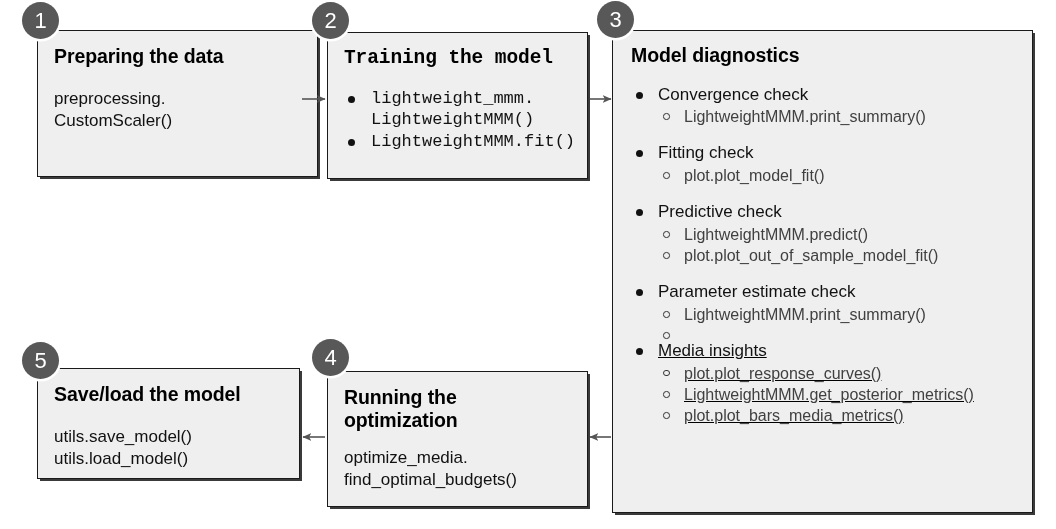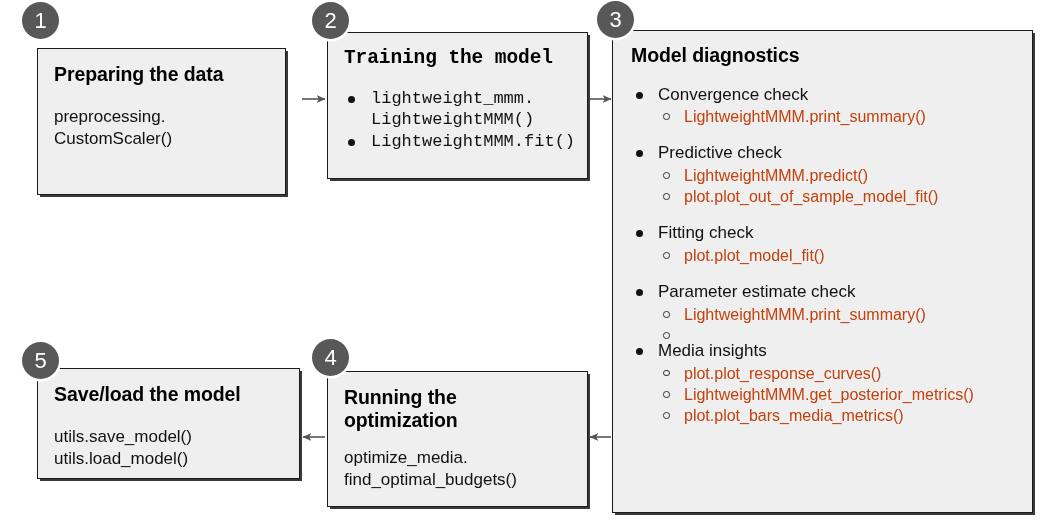--- a/index.html
+++ b/index.html
@@ -88,34 +88,34 @@
   ul.lvl2 {
     list-style: none;
     margin: 1px 0 0 0;
     padding: 0;
   }
   ul.lvl2 > li.l2 {
     position: relative;
     padding-left: 26px;
     font-size: 16px;
     line-height: 1.32;
-    color: #c2410c;
+    color: #404040;
   }
   ul.lvl2 > li.l2 > .b2 {
     position: absolute;
     left: 5px;
     top: 7px;
     width: 6.5px;
     height: 6.5px;
     border-radius: 50%;
     border: 1.2px solid #333333;
     background: transparent;
   }
   .grp { margin-bottom: 15px; }
-  .grp:last-child { margin-bottom: 0; }
+  .grp:last-child { margin-bottom: 0; text-decoration: underline; }
 
   
   #box2 ul.lvl1 > li.l1 { margin-bottom: 0px; }
   #box2 ul.lvl1 > li.l1 > .b1 { left: 4px; top: 8px; }
 
   
   .conn { position: absolute; z-index: 2; }
 </style>
 </head>
 <body>
@@ -134,21 +134,21 @@
 
     <line x1="302" y1="99" x2="325" y2="99" stroke="#555555" stroke-width="1.6" marker-end="url(#arrR)"></line>
 
     <line x1="590" y1="99" x2="611" y2="99" stroke="#555555" stroke-width="1.6" marker-end="url(#arrR)"></line>
 
     <line x1="611" y1="437" x2="590" y2="437" stroke="#555555" stroke-width="1.6" marker-end="url(#arrL)"></line>
 
     <line x1="325" y1="437" x2="303" y2="437" stroke="#555555" stroke-width="1.6" marker-end="url(#arrL)"></line>
   </svg>
 
-  <div class="node" id="box1" style="left:37px; top:48px; width:249px; height:147px;">
+  <div class="node" id="box1" style="left:37px; top:30px; width:281px; height:147px;">
     <div class="node-inner">
       <div class="node-title">Preparing the data</div>
       <div class="node-body">preprocessing.
 CustomScaler()</div>
     </div>
   </div>
   <div class="badge" style="left:22px; top:2px;">
     <span>1</span>
   </div>
 
@@ -190,44 +190,44 @@
                 </li>
               </ul>
             </li>
           </ul>
         </div>
 
         <div class="grp">
           <ul class="lvl1">
             <li class="l1">
               <span class="b1"></span>
+              <span>Fitting check</span>
+              <ul class="lvl2">
+                <li class="l2">
+                  <span class="b2"></span>
+                  <span>plot.plot_model_fit()</span>
+                </li>
+              </ul>
+            </li>
+          </ul>
+        </div>
+
+        <div class="grp">
+          <ul class="lvl1">
+            <li class="l1">
+              <span class="b1"></span>
               <span>Predictive check</span>
               <ul class="lvl2">
                 <li class="l2">
                   <span class="b2"></span>
                   <span>LightweightMMM.predict()</span>
                 </li>
                 <li class="l2">
                   <span class="b2"></span>
                   <span>plot.plot_out_of_sample_model_fit()</span>
-                </li>
-              </ul>
-            </li>
-          </ul>
-        </div>
-
-        <div class="grp">
-          <ul class="lvl1">
-            <li class="l1">
-              <span class="b1"></span>
-              <span>Fitting check</span>
-              <ul class="lvl2">
-                <li class="l2">
-                  <span class="b2"></span>
-                  <span>plot.plot_model_fit()</span>
                 </li>
               </ul>
             </li>
           </ul>
         </div>
 
         <div class="grp">
           <ul class="lvl1">
             <li class="l1">
               <span class="b1"></span>

